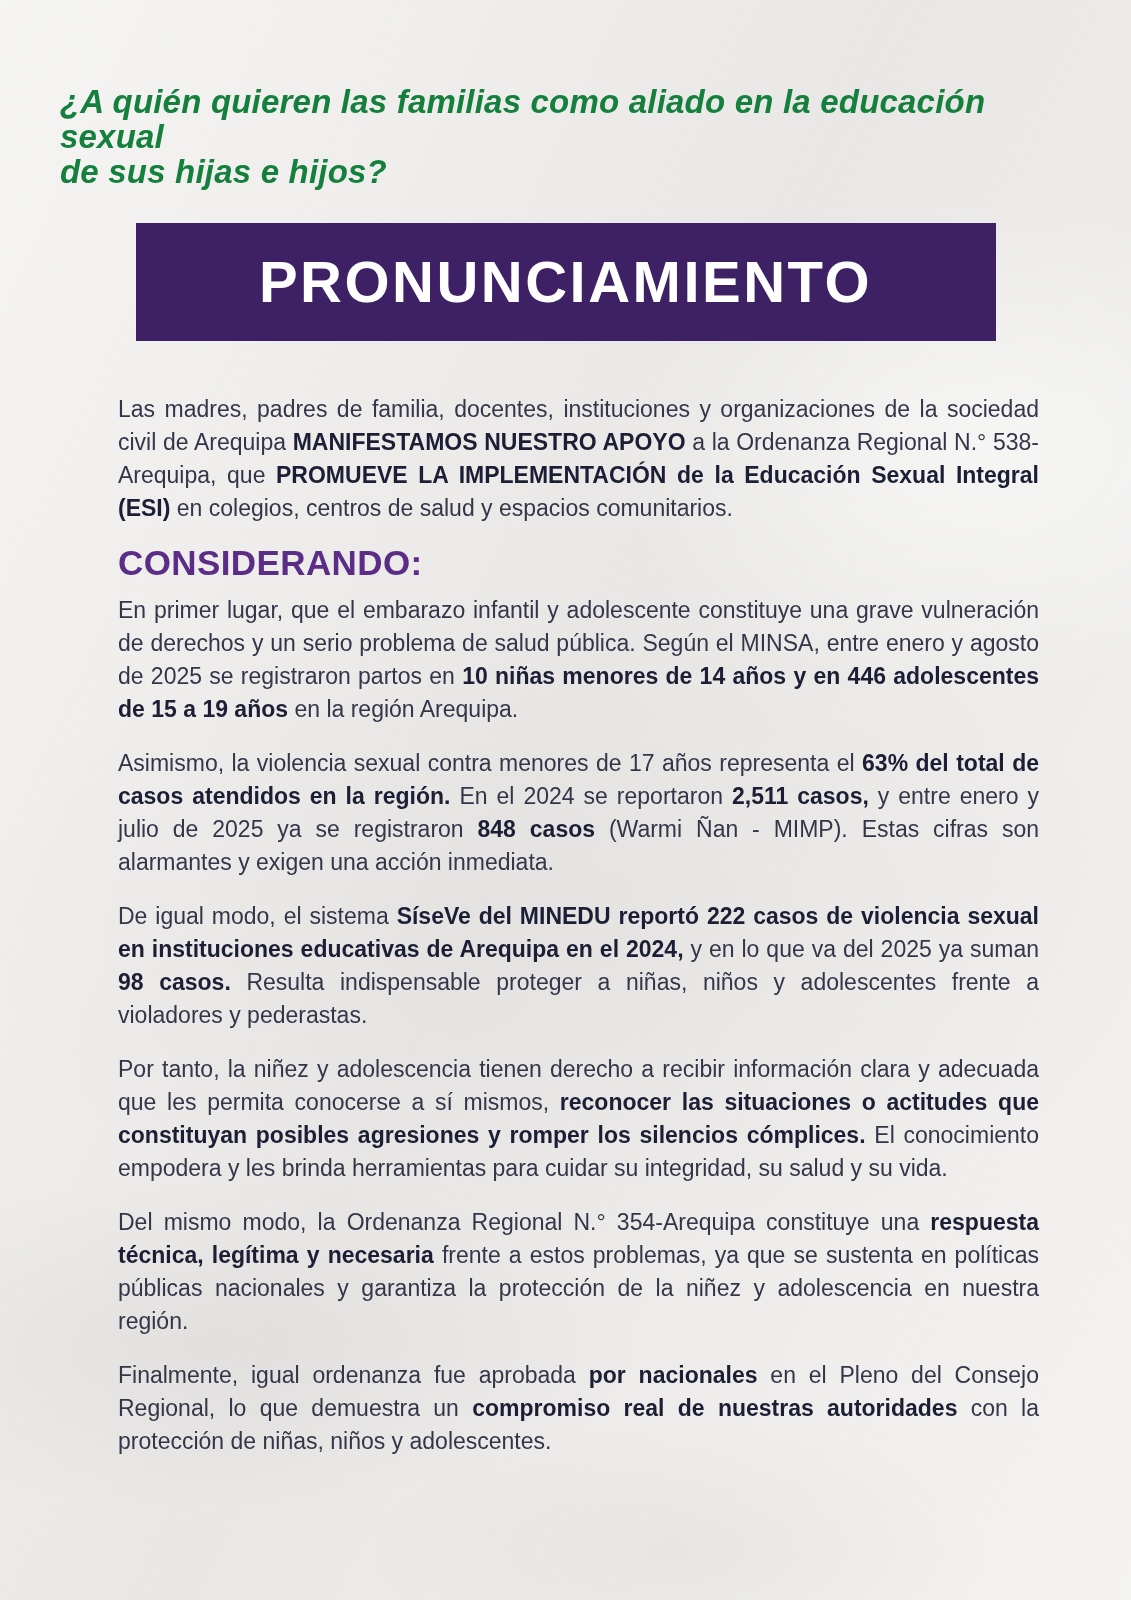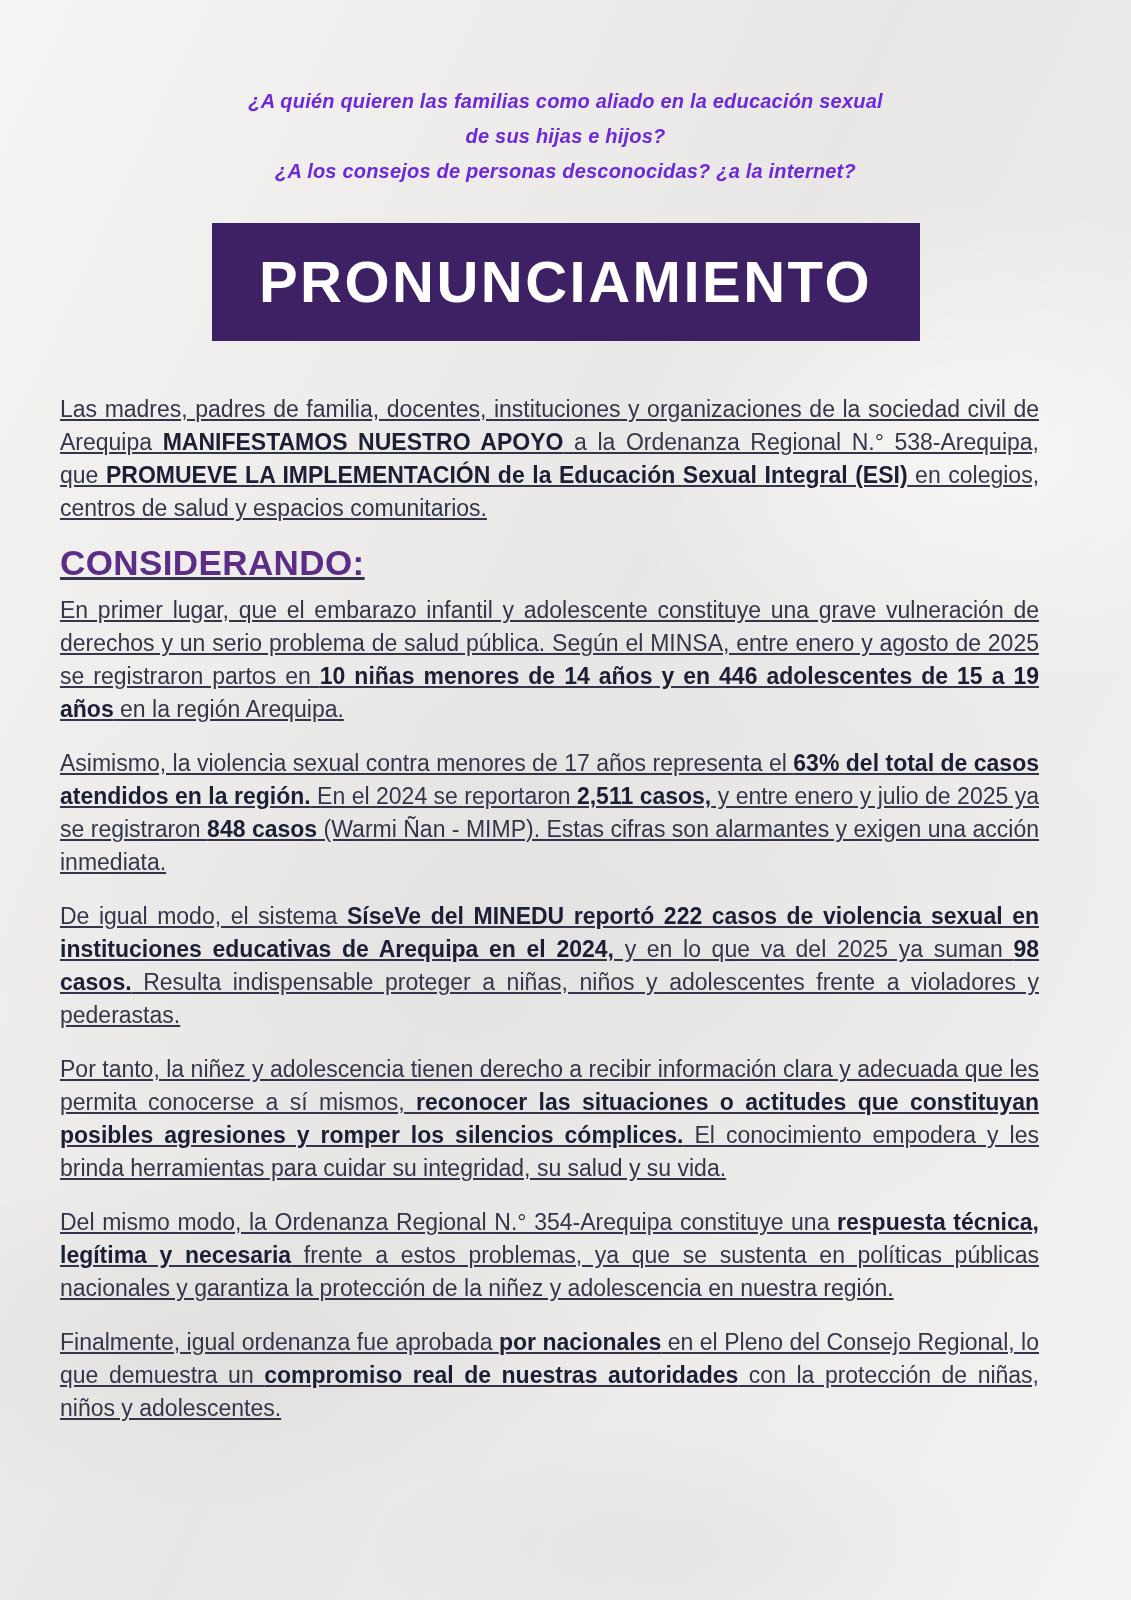--- a/index.html
+++ b/index.html
@@ -20,51 +20,49 @@
       linear-gradient(115deg, rgba(255,255,255,0.45) 0%, rgba(0,0,0,0.018) 48%, rgba(255,255,255,0.35) 100%);
   }
   .page {
     position: relative;
     width: 1131px;
     height: 1600px;
   }
   .header-questions {
     margin: 0 60px;
     padding-top: 84px;
-    text-align: center;
     font-style: italic;
     font-weight: 700;
-    font-size: 20px;
+    font-size: 33px;
     line-height: 35px;
-    color: #6d28d9;
+    color: #15803d;
     letter-spacing: 0.2px;
   }
   .banner {
-    width: 708px;
+    width: 860px;
     height: 118px;
     margin: 34px auto 10px auto;
     background: #3e2164;
     display: flex;
     align-items: center;
     justify-content: center;
   }
   .banner-title {
     color: #ffffff;
     font-size: 58px;
     font-weight: 800;
     letter-spacing: 2.5px;
     line-height: 1;
   }
   .doc-body {
-    margin: 52px 92px 0 60px;
+    margin: 52px 92px 0 118px;
     color: #343549;
     font-size: 23px;
     line-height: 33px;
     text-align: justify;
-    text-decoration: underline;
   }
   .para {
     margin: 0 0 21px 0;
   }
   .run { font-weight: 400; }
   .run.bold {
     font-weight: 700;
     color: #1c1e35;
   }
   .section-heading {
@@ -77,21 +75,20 @@
   }
 </style>
 </head>
 <body>
 
 <div class="page">
 
   <div class="header-questions">
     <div>¿A quién quieren las familias como aliado en la educación sexual</div>
     <div>de sus hijas e hijos?</div>
-    <div>¿A los consejos de personas desconocidas? ¿a la internet?</div>
   </div>
 
   <div class="banner">
     <span class="banner-title">PRONUNCIAMIENTO</span>
   </div>
 
   <div class="doc-body">
       <p class="para"><span class="run">Las madres, padres de familia, docentes, instituciones y organizaciones de la sociedad civil de Arequipa </span><span class="run bold">MANIFESTAMOS NUESTRO APOYO</span><span class="run"> a la Ordenanza Regional N.° 538-Arequipa, que </span><span class="run bold">PROMUEVE LA IMPLEMENTACIÓN de la Educación Sexual Integral (ESI)</span><span class="run"> en colegios, centros de salud y espacios comunitarios.</span></p>
       <h2 class="section-heading">CONSIDERANDO:</h2>
       <p class="para"><span class="run">En primer lugar, que el embarazo infantil y adolescente constituye una grave vulneración de derechos y un serio problema de salud pública. Según el MINSA, entre enero y agosto de 2025 se registraron partos en </span><span class="run bold">10 niñas menores de 14 años y en 446 adolescentes de 15 a 19 años</span><span class="run"> en la región Arequipa.</span></p>

